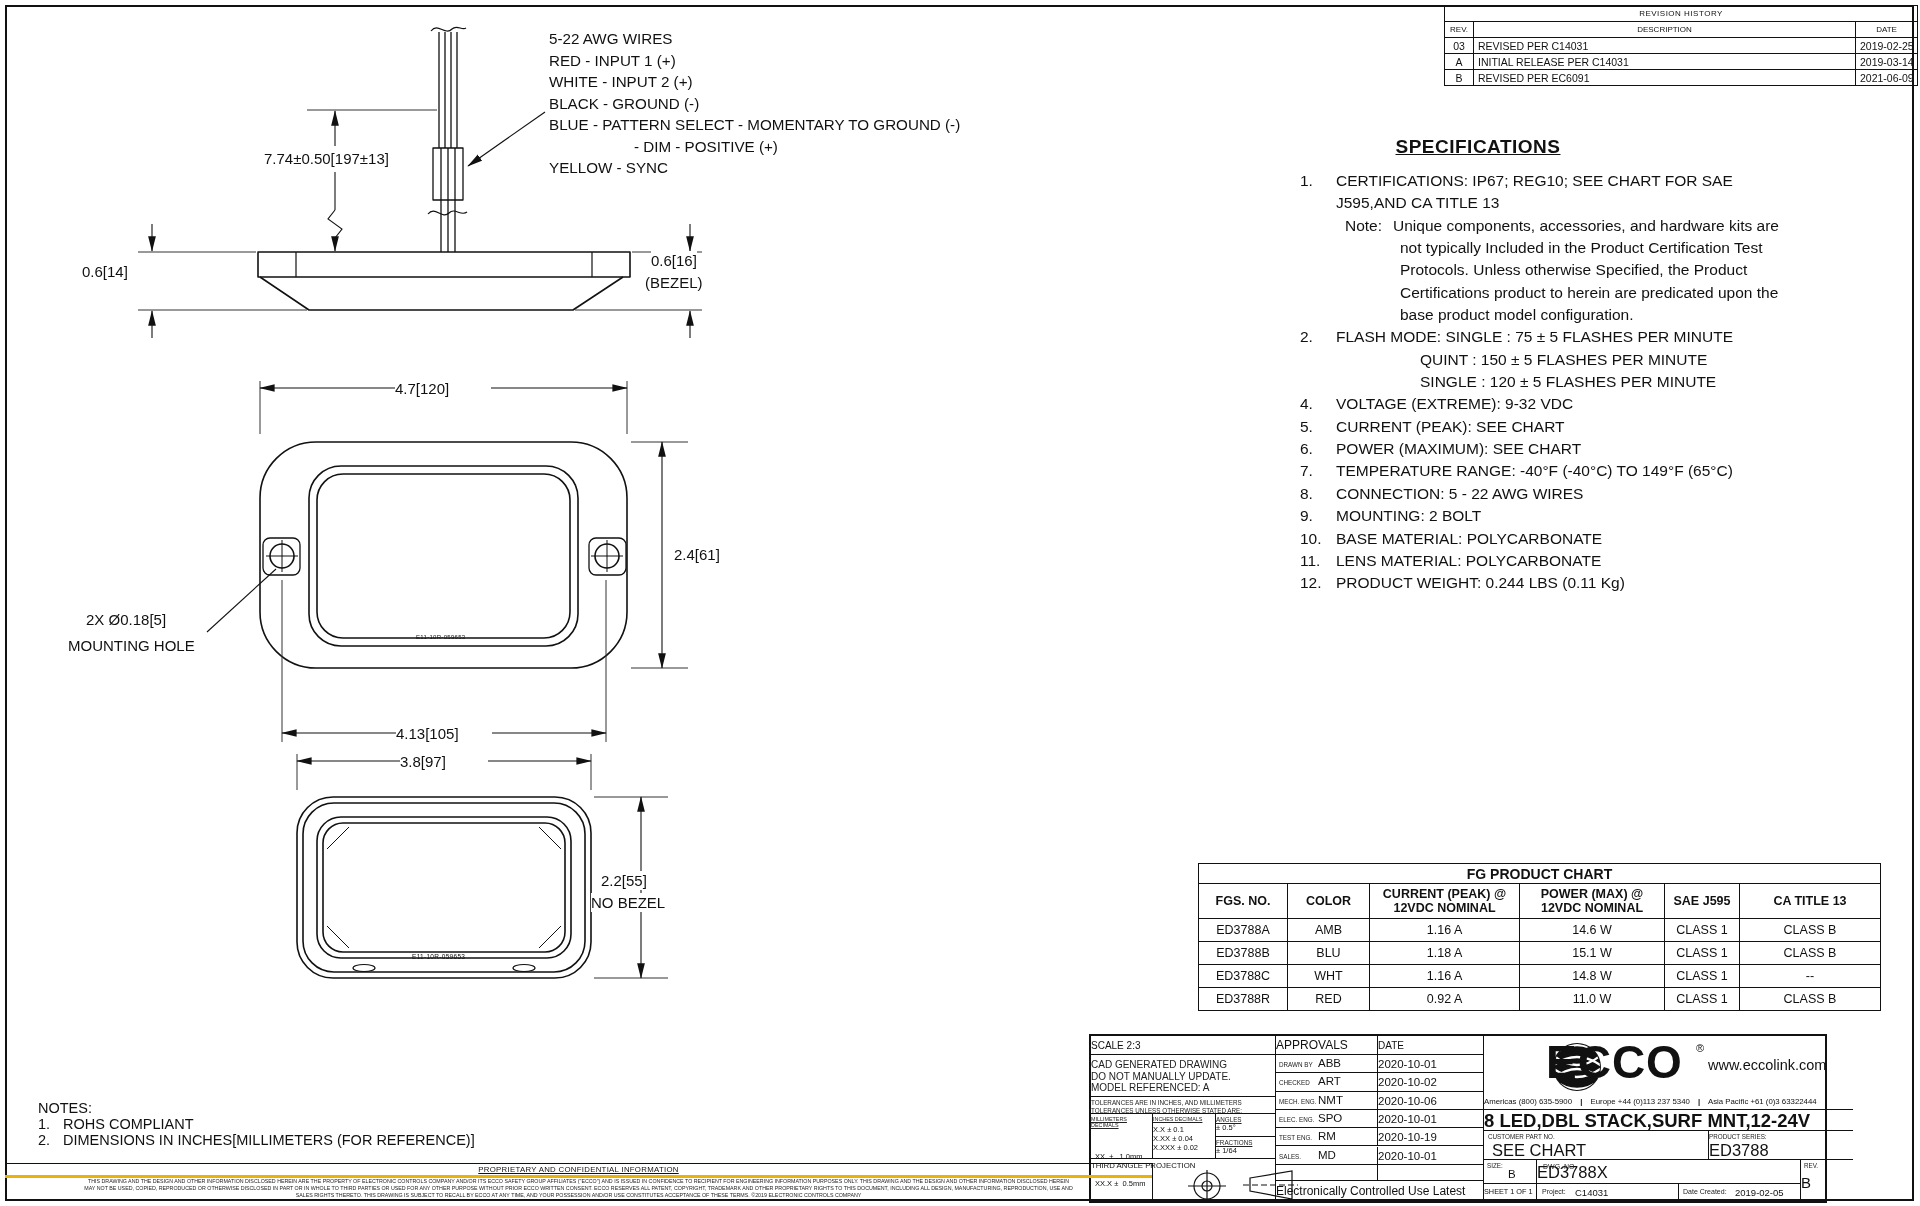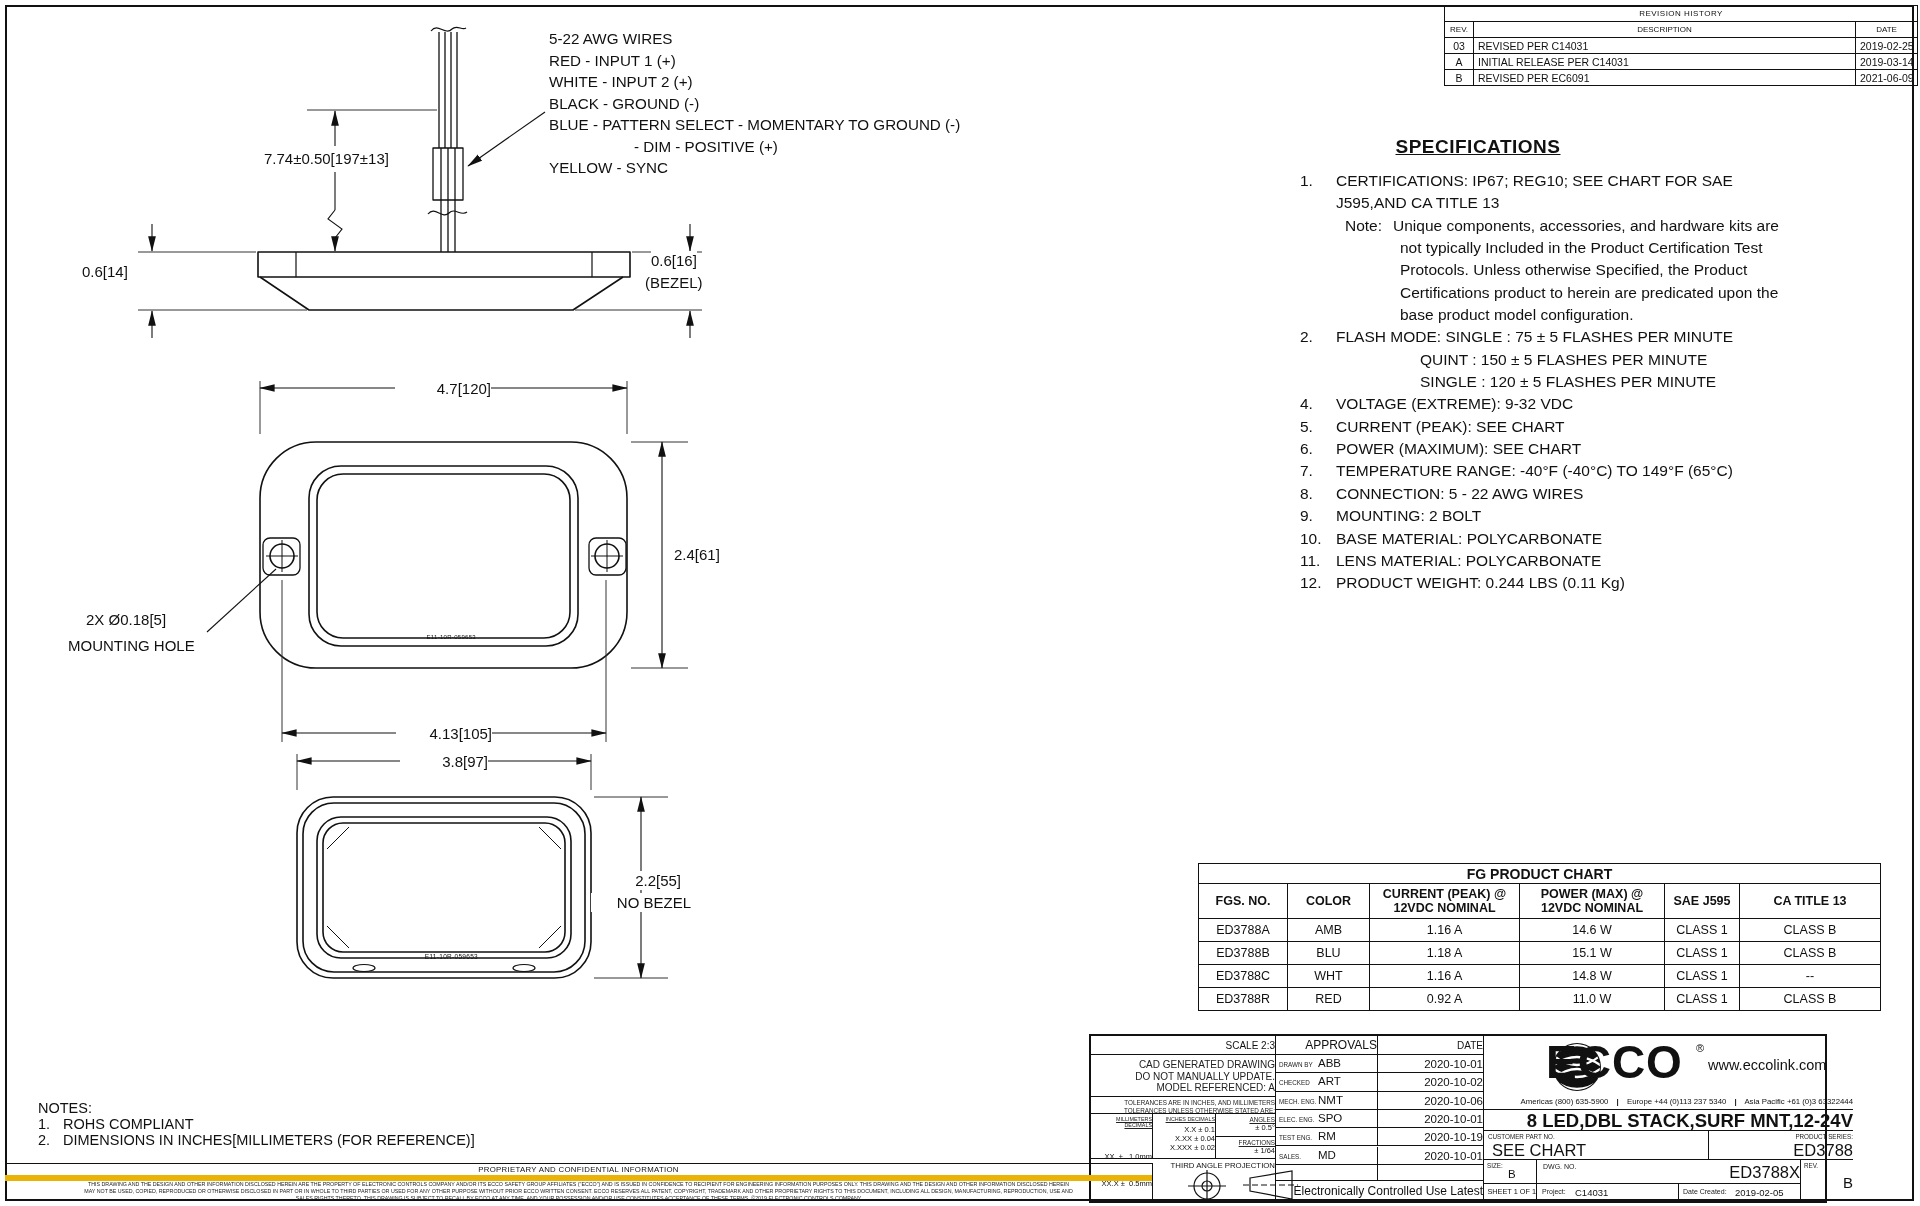--- a/index.html
+++ b/index.html
@@ -1,20 +1,20 @@
 <!DOCTYPE html>
 <html><head>
 <meta charset="utf-8">
 <style>
   html,body{margin:0;padding:0;background:#d9d9d9;}
   #sheet{position:relative;width:1920px;height:1206px;background:#ffffff;
          font-family:"Liberation Sans",sans-serif;color:#111;overflow:hidden;}
   .abs{position:absolute;}
   .nw{white-space:nowrap;}
-  .ctr{text-align:right;}
+  .ctr{text-align:left;}
   svg{display:block;}
   #linework{position:absolute;left:0;top:0;pointer-events:none;}
   #page-border{position:absolute;left:5px;top:5px;width:1905px;height:1192px;border:2px solid #111;}
 
   
   .dimlab{position:absolute;font-size:15px;background:#fff;white-space:nowrap;color:#111;line-height:19px;}
 
   
   #wire-callout{position:absolute;left:549px;top:28px;font-size:15.2px;line-height:21.5px;white-space:nowrap;}
   .wc-ind{margin-left:85px;}
@@ -52,21 +52,21 @@
   
   #tb{position:absolute;left:1089px;top:1034px;width:738px;height:169px;border:2px solid #111;box-sizing:border-box;}
   .cell{position:absolute;box-sizing:border-box;}
   .br{border-right:1.5px solid #111;} .bb{border-bottom:1.5px solid #111;} .bl{border-left:1.5px solid #111;}
   .lab{font-size:6.3px;color:#222;}
   .tiny{font-size:7.5px;}
   .uline{text-decoration:underline;}
 
   
   #prop{position:absolute;left:5px;top:1163px;width:1148px;height:38px;border-top:1.5px solid #111;border-right:1.5px solid #111;box-sizing:border-box;}
-  #prop .t{font-size:7.8px;text-align:center;height:11px;line-height:11px;border-bottom:6px solid #eab308;letter-spacing:.3px;}
+  #prop .t{font-size:7.8px;text-align:center;height:11px;line-height:11px;border-bottom:3px solid #eab308;letter-spacing:.3px;text-decoration:underline;}
   #prop .l{font-size:5.3px;line-height:7.2px;text-align:center;color:#222;}
 </style>
 </head>
 <body>
 
 <div id="sheet">
 
   <div id="page-border"></div>
 
   <svg id="linework" width="1920" height="1206" viewBox="0 0 1920 1206">
@@ -322,21 +322,21 @@
       <div>CAD GENERATED DRAWING</div>
       <div>DO NOT MANUALLY UPDATE.</div>
       <div>MODEL REFERENCED: A</div>
     </div>
     <div class="cell br bb ctr" style="left:0;top:61px;width:185px;height:17px;font-size:6.3px;line-height:7.6px;padding-top:2px;color:#222;">
       <div>TOLERANCES ARE IN INCHES, AND MILLIMETERS</div>
       <div>TOLERANCES UNLESS OTHERWISE STATED ARE:</div>
     </div>
     <div class="cell br bb" style="left:0;top:78px;width:62px;height:45px;">
       <div class="ctr lab uline" style="margin-top:2px;font-size:5.4px;">MILLIMETERS DECIMALS</div>
-      <div class="tiny" style="margin:6px 0 12px 4px;line-height:9px;white-space:pre;text-align:right;">
+      <div class="tiny" style="margin:6px 0 12px 4px;line-height:9px;white-space:pre;">
         <div>XX. ±   1.0mm</div>
         <div>XX.X ±  0.5mm</div>
       </div>
     </div>
     <div class="cell br bb ctr" style="left:62px;top:78px;width:63px;height:45px;">
       <div class="lab uline" style="margin-top:2px;font-size:5.4px;">INCHES DECIMALS</div>
       <div class="tiny" style="margin-top:3px;line-height:9px;">
         <div>X.X ± 0.1</div>
         <div>X.XX ± 0.04</div>
         <div>X.XXX ± 0.02</div>

